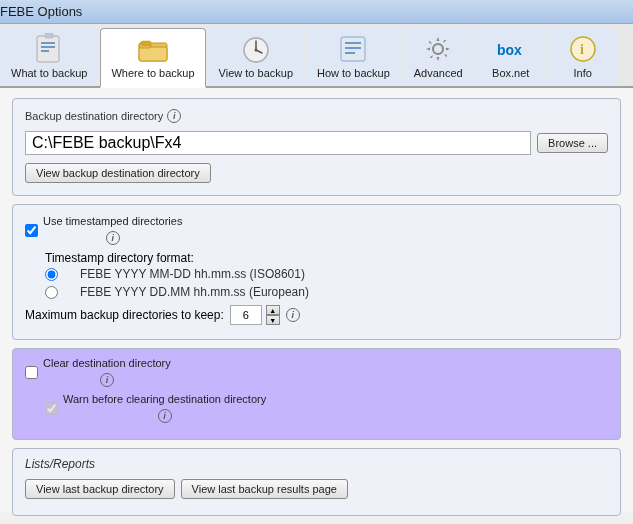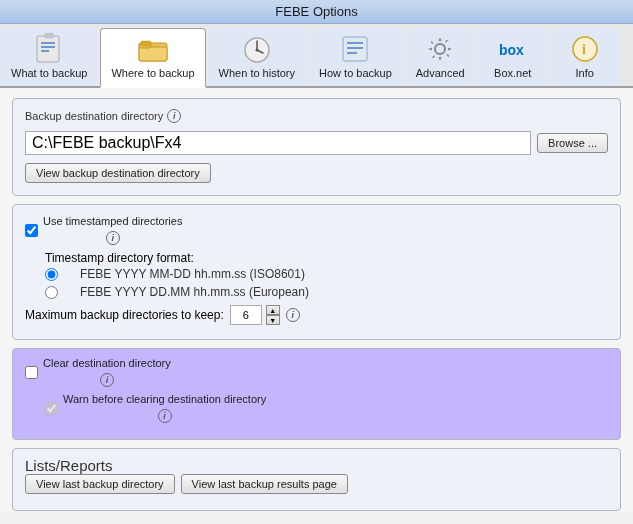--- a/index.html
+++ b/index.html
@@ -7,21 +7,20 @@
       font-family: 'Segoe UI', Tahoma, sans-serif;
       font-size: 12px;
       background: #f0f0f0;
       width: 633px;
       height: 524px;
       overflow: hidden;
     }
     .title-bar {
       background: linear-gradient(to bottom, #c8daf0, #a8c4e8);
       padding: 4px 0;
-      text-align: center;
       font-size: 13px;
       font-weight: normal;
       color: #1a1a1a;
       border-bottom: 1px solid #8aabcc;
     }
     .tab-bar {
       display: flex;
       background: #e8e8e8;
       border-bottom: 2px solid #a0a0a0;
       padding-top: 4px;
@@ -199,22 +198,24 @@
       margin-bottom: 8px;
     }
     .disabled-text { color: #888; }
     .lists-section {
       border: 1px solid #b0b8c8;
       background: #eef2f8;
       border-radius: 4px;
       padding: 8px 12px 10px 12px;
     }
     .lists-title {
-      font-size: 15px;
+      font-size: 12px;
       color: #333;
+      margin-bottom: 8px;
+      font-style: italic;
     }
     .btn-row {
       display: flex;
       gap: 6px;
       margin-bottom: 6px;
     }
   </style>
 </head>
 <body>
 
@@ -248,21 +249,21 @@
   </div>
   <div class="tab">
     <div class="tab-icon">
       <svg width="32" height="32" viewBox="0 0 32 32">
         <circle cx="16" cy="17" r="12" fill="#f0f0f0" stroke="#aaa" stroke-width="1.5"></circle>
         <line x1="16" y1="17" x2="16" y2="8" stroke="#555" stroke-width="1.5" stroke-linecap="round"></line>
         <line x1="16" y1="17" x2="22" y2="20" stroke="#555" stroke-width="1.5" stroke-linecap="round"></line>
         <circle cx="16" cy="17" r="1.5" fill="#555"></circle>
       </svg>
     </div>
-    <div class="tab-label">When to history</div>
+    <div class="tab-label">View to backup</div>
   </div>
   <div class="tab">
     <div class="tab-icon">
       <svg width="32" height="32" viewBox="0 0 32 32">
         <rect x="4" y="4" width="24" height="24" rx="2" fill="#e0e8f0" stroke="#8aabcc" stroke-width="1"></rect>
         <line x1="8" y1="10" x2="24" y2="10" stroke="#4a7cc7" stroke-width="1.5"></line>
         <line x1="8" y1="15" x2="24" y2="15" stroke="#4a7cc7" stroke-width="1.5"></line>
         <line x1="8" y1="20" x2="18" y2="20" stroke="#4a7cc7" stroke-width="1.5"></line>
       </svg>
     </div>

